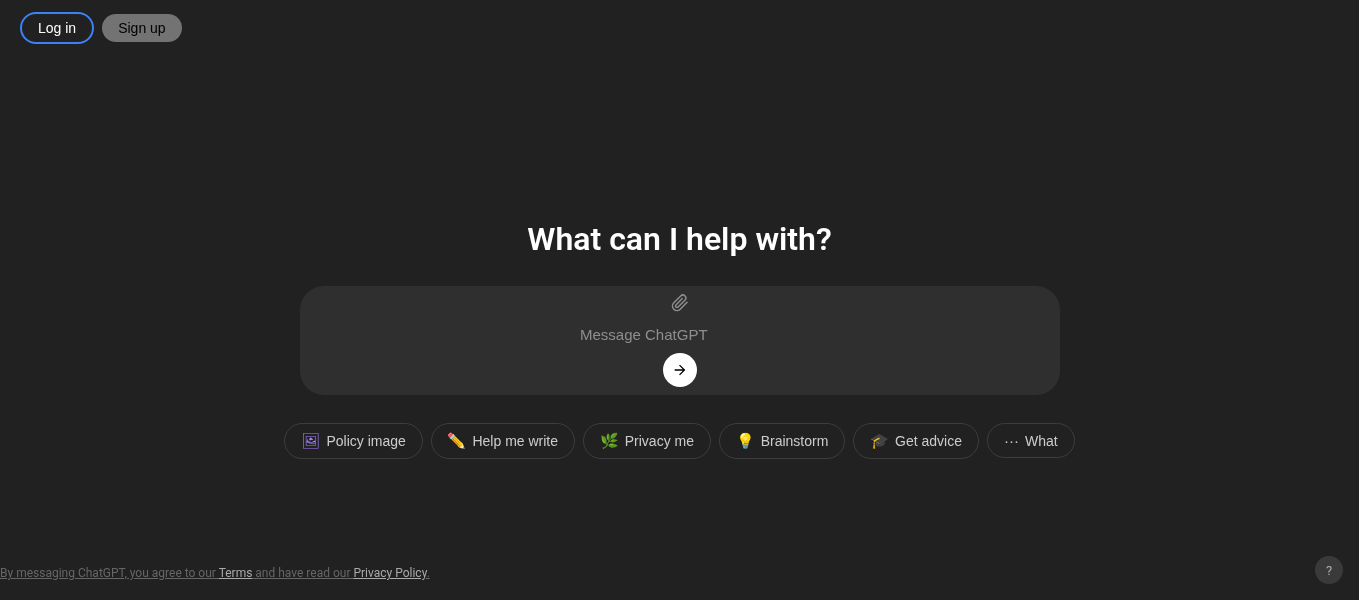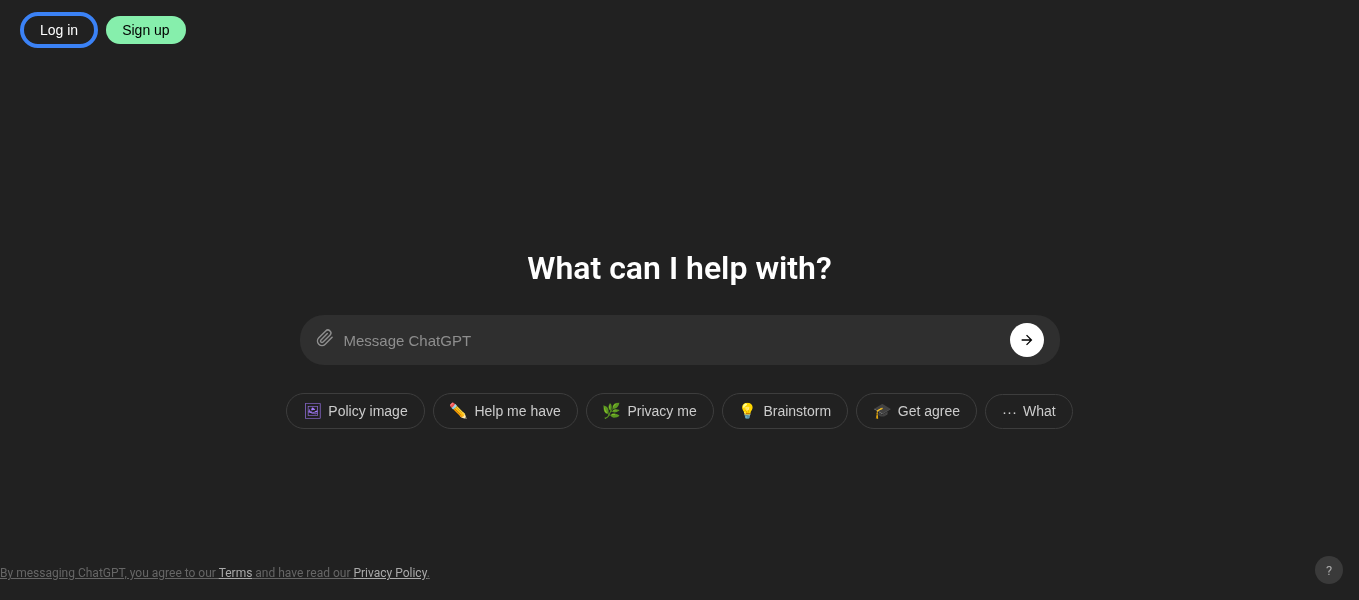--- a/index.html
+++ b/index.html
@@ -68,31 +68,31 @@
     }
 
     .header-right {
       display: flex;
       align-items: center;
       gap: 8px;
     }
 
     .btn-login {
       background: transparent;
-      border: 4px solid #3b82f6;
+      border: 2px solid #3b82f6;
       color: #ffffff;
       padding: 6px 16px;
       border-radius: 20px;
       cursor: pointer;
       font-size: 14px;
       font-weight: 500;
     }
 
     .btn-signup {
-      background: #86efac;
+      background: #737373;
       border: none;
       color: #000000;
       padding: 6px 16px;
       border-radius: 20px;
       cursor: pointer;
       font-size: 14px;
       font-weight: 500;
     }
 
     
@@ -115,20 +115,21 @@
 
     
     .input-container {
       width: 760px;
       background-color: #2f2f2f;
       border-radius: 24px;
       padding: 8px 16px;
       display: flex;
       align-items: center;
       gap: 10px;
+      flex-direction: column;
     }
 
     .attachment-icon {
       color: #8e8e8e;
       font-size: 18px;
       cursor: pointer;
       flex-shrink: 0;
     }
 
     .message-input {
@@ -257,33 +258,33 @@
     </button>
   </div>
 
   <div class="chips-container" id="chips-container">
   <button class="chip chip-create">
         <span class="chip-icon">🖼</span>
         <span>Policy image</span>
       </button>
       <button class="chip chip-write">
         <span class="chip-icon">✏️</span>
-        <span>Help me have</span>
+        <span>Help me write</span>
       </button>
       <button class="chip chip-surprise">
         <span class="chip-icon">🌿</span>
         <span>Privacy me</span>
       </button>
       <button class="chip chip-brainstorm">
         <span class="chip-icon">💡</span>
         <span>Brainstorm</span>
       </button>
       <button class="chip chip-advice">
         <span class="chip-icon">🎓</span>
-        <span>Get agree</span>
+        <span>Get advice</span>
       </button>
       <button class="chip chip-more">
         <span class="chip-icon">···</span>
         <span>What</span>
       </button>
     </div>
 </main>
 
 <footer class="footer">
   <span>By messaging ChatGPT, you agree to our </span><a href="#">Terms</a><span> and have read our </span><a href="#">Privacy Policy</a><span>.</span>

